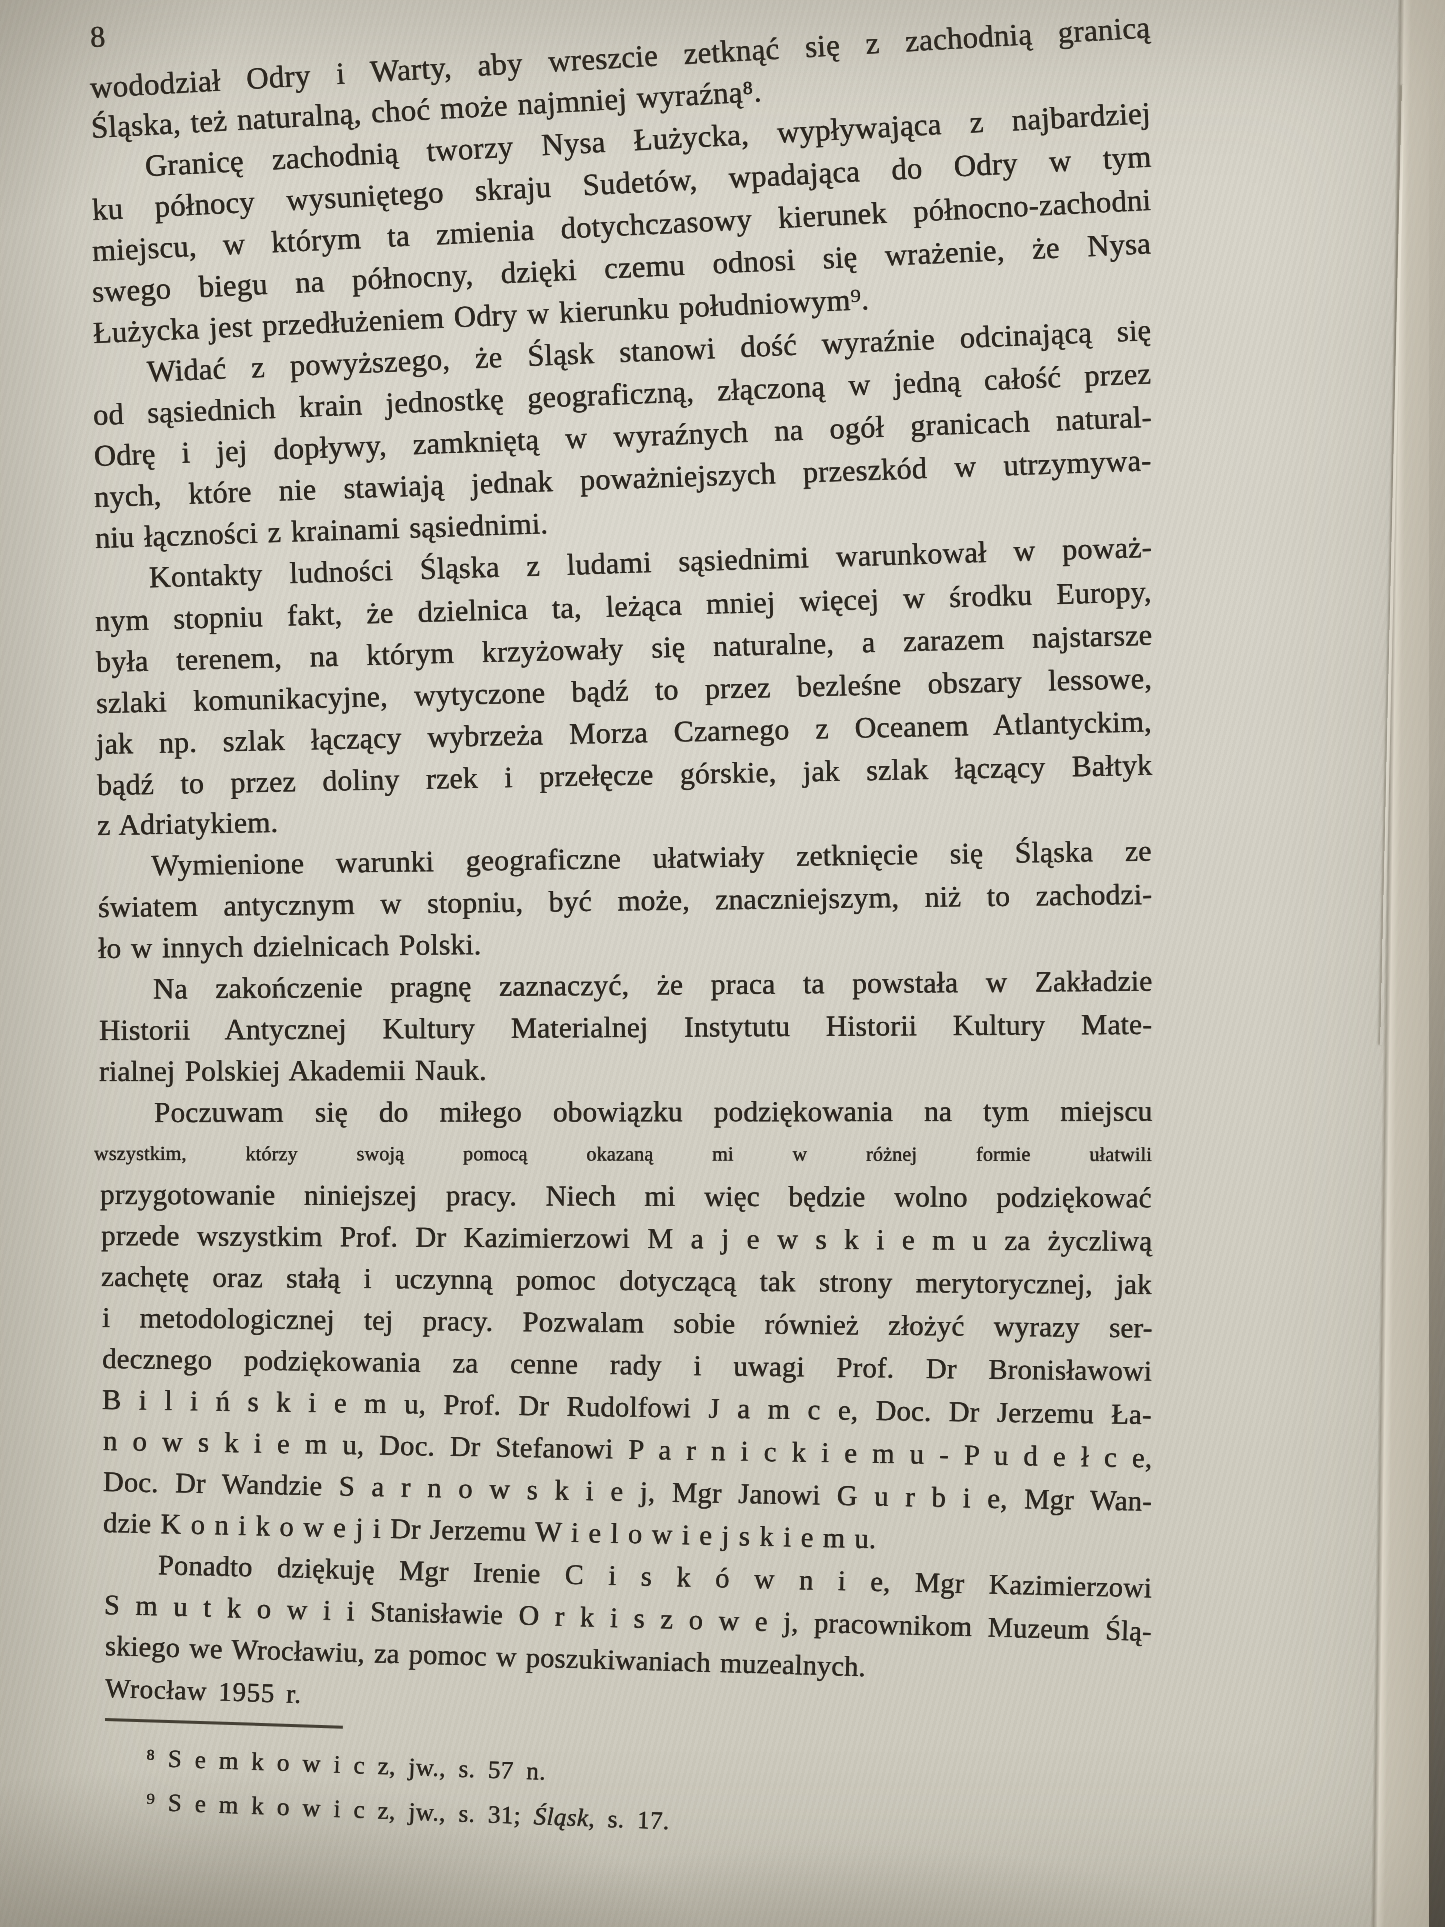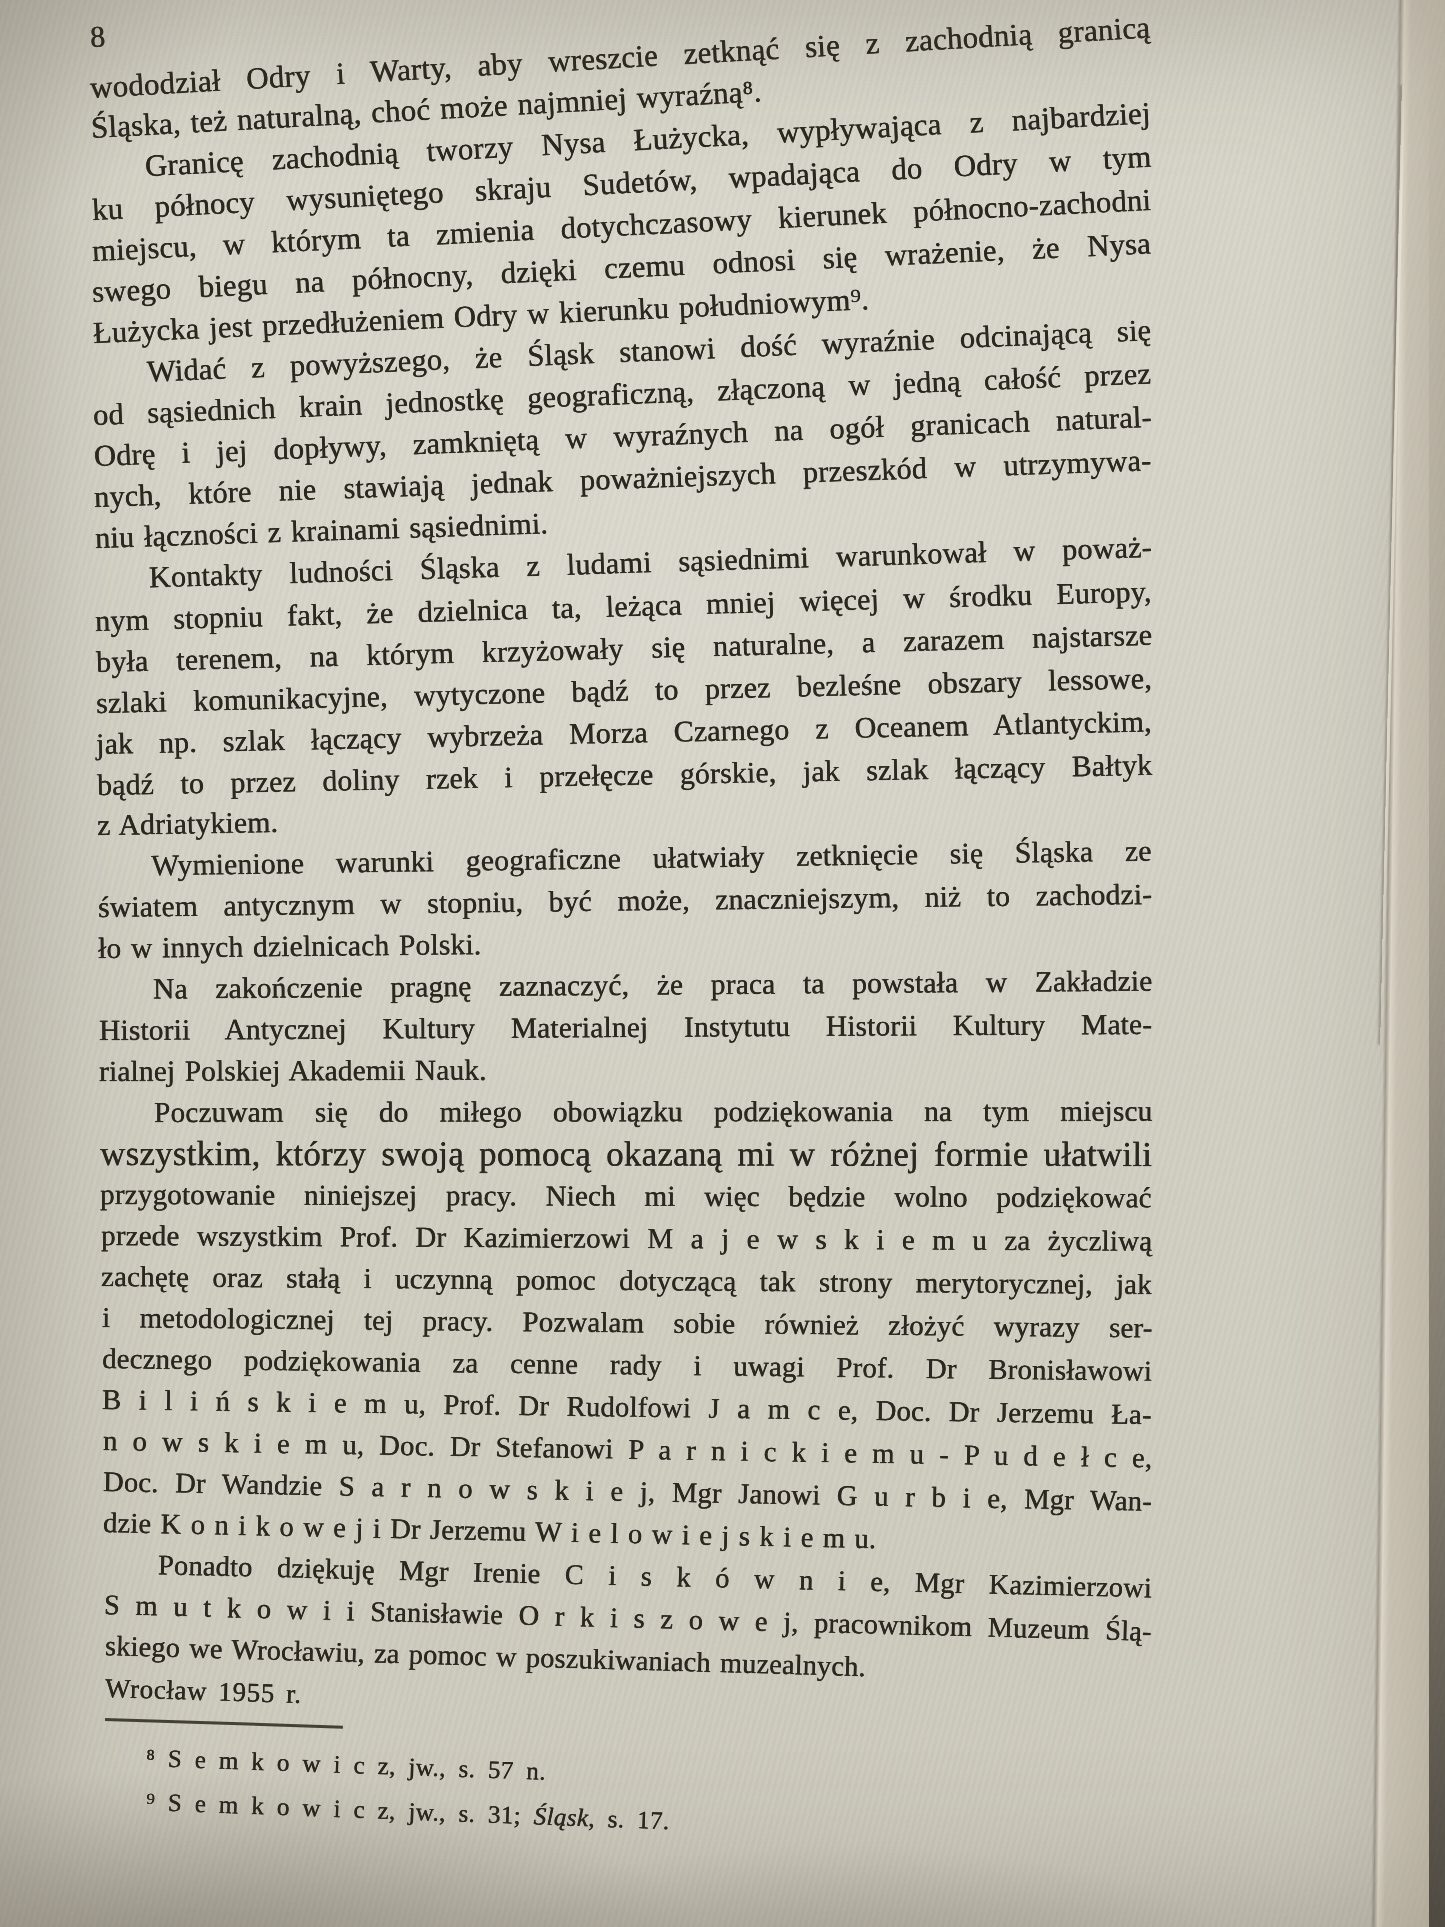--- a/index.html
+++ b/index.html
@@ -116,21 +116,21 @@
         <div class="row line" style="transform: rotate(-1.23deg); margin-left: 6.3px; font-size: 29.81px;">jak np. szlak łączący wybrzeża Morza Czarnego z Oceanem Atlantyckim,</div>
         <div class="row line" style="transform: rotate(-1.1deg); margin-left: 6.7px; font-size: 29.74px;">bądź to przez doliny rzek i przełęcze górskie, jak szlak łączący Bałtyk</div>
         <div class="row line last" style="transform: rotate(-0.97deg); margin-left: 7.1px; font-size: 29.67px;">z Adriatykiem.</div>
         <div class="row line indent" style="transform: rotate(-0.84deg); margin-left: 7.4px; font-size: 29.6px;">Wymienione warunki geograficzne ułatwiały zetknięcie się Śląska ze</div>
         <div class="row line" style="transform: rotate(-0.71deg); margin-left: 7.8px; font-size: 29.53px;">światem antycznym w stopniu, być może, znaczniejszym, niż to zachodzi-</div>
         <div class="row line last" style="transform: rotate(-0.59deg); margin-left: 8.2px; font-size: 29.47px;">ło w innych dzielnicach Polski.</div>
         <div class="row line indent" style="transform: rotate(-0.46deg); margin-left: 8.6px; font-size: 29.4px;">Na zakończenie pragnę zaznaczyć, że praca ta powstała w Zakładzie</div>
         <div class="row line" style="transform: rotate(-0.33deg); margin-left: 8.9px; font-size: 29.33px;">Historii Antycznej Kultury Materialnej Instytutu Historii Kultury Mate-</div>
         <div class="row line last" style="transform: rotate(-0.2deg); margin-left: 9.3px; font-size: 29.26px;">rialnej Polskiej Akademii Nauk.</div>
         <div class="row line indent" style="transform: rotate(-0.07deg); margin-left: 9.7px; font-size: 29.19px;">Poczuwam się do miłego obowiązku podziękowania na tym miejscu</div>
-        <div class="row line" style="transform: rotate(0.05deg); margin-left: 10px; font-size: 35px;">wszystkim, którzy swoją pomocą okazaną mi w różnej formie ułatwili</div>
+        <div class="row line" style="transform: rotate(0.05deg); margin-left: 4px; font-size: 20px;">wszystkim, którzy swoją pomocą okazaną mi w różnej formie ułatwili</div>
         <div class="row line" style="transform: rotate(0.18deg); margin-left: 10.4px; font-size: 29.05px;">przygotowanie niniejszej pracy. Niech mi więc będzie wolno podziękować</div>
         <div class="row line" style="transform: rotate(0.31deg); margin-left: 10.8px; font-size: 28.98px;">przede wszystkim Prof. Dr Kazimierzowi M a j e w s k i e m u za życzliwą</div>
         <div class="row line" style="transform: rotate(0.44deg); margin-left: 11.2px; font-size: 28.91px;">zachętę oraz stałą i uczynną pomoc dotyczącą tak strony merytorycznej, jak</div>
         <div class="row line" style="transform: rotate(0.57deg); margin-left: 11.5px; font-size: 28.84px;">i metodologicznej tej pracy. Pozwalam sobie również złożyć wyrazy ser-</div>
         <div class="row line" style="transform: rotate(0.69deg); margin-left: 11.9px; font-size: 28.77px;">decznego podziękowania za cenne rady i uwagi Prof. Dr Bronisławowi</div>
         <div class="row line" style="transform: rotate(0.82deg); margin-left: 12.3px; font-size: 28.7px;">B i l i ń s k i e m u, Prof. Dr Rudolfowi J a m c e, Doc. Dr Jerzemu Ła-</div>
         <div class="row line" style="transform: rotate(0.95deg); margin-left: 12.7px; font-size: 28.63px;">n o w s k i e m u, Doc. Dr Stefanowi P a r n i c k i e m u - P u d e ł c e,</div>
         <div class="row line" style="transform: rotate(1.08deg); margin-left: 13px; font-size: 28.56px;">Doc. Dr Wandzie S a r n o w s k i e j, Mgr Janowi G u r b i e, Mgr Wan-</div>
         <div class="row line last" style="transform: rotate(1.2deg); margin-left: 13.4px; font-size: 28.49px;">dzie K o n i k o w e j i Dr Jerzemu W i e l o w i e j s k i e m u.</div>
         <div class="row line indent" style="transform: rotate(1.33deg); margin-left: 13.8px; font-size: 28.42px;">Ponadto dziękuję Mgr Irenie C i s k ó w n i e, Mgr Kazimierzowi</div>

